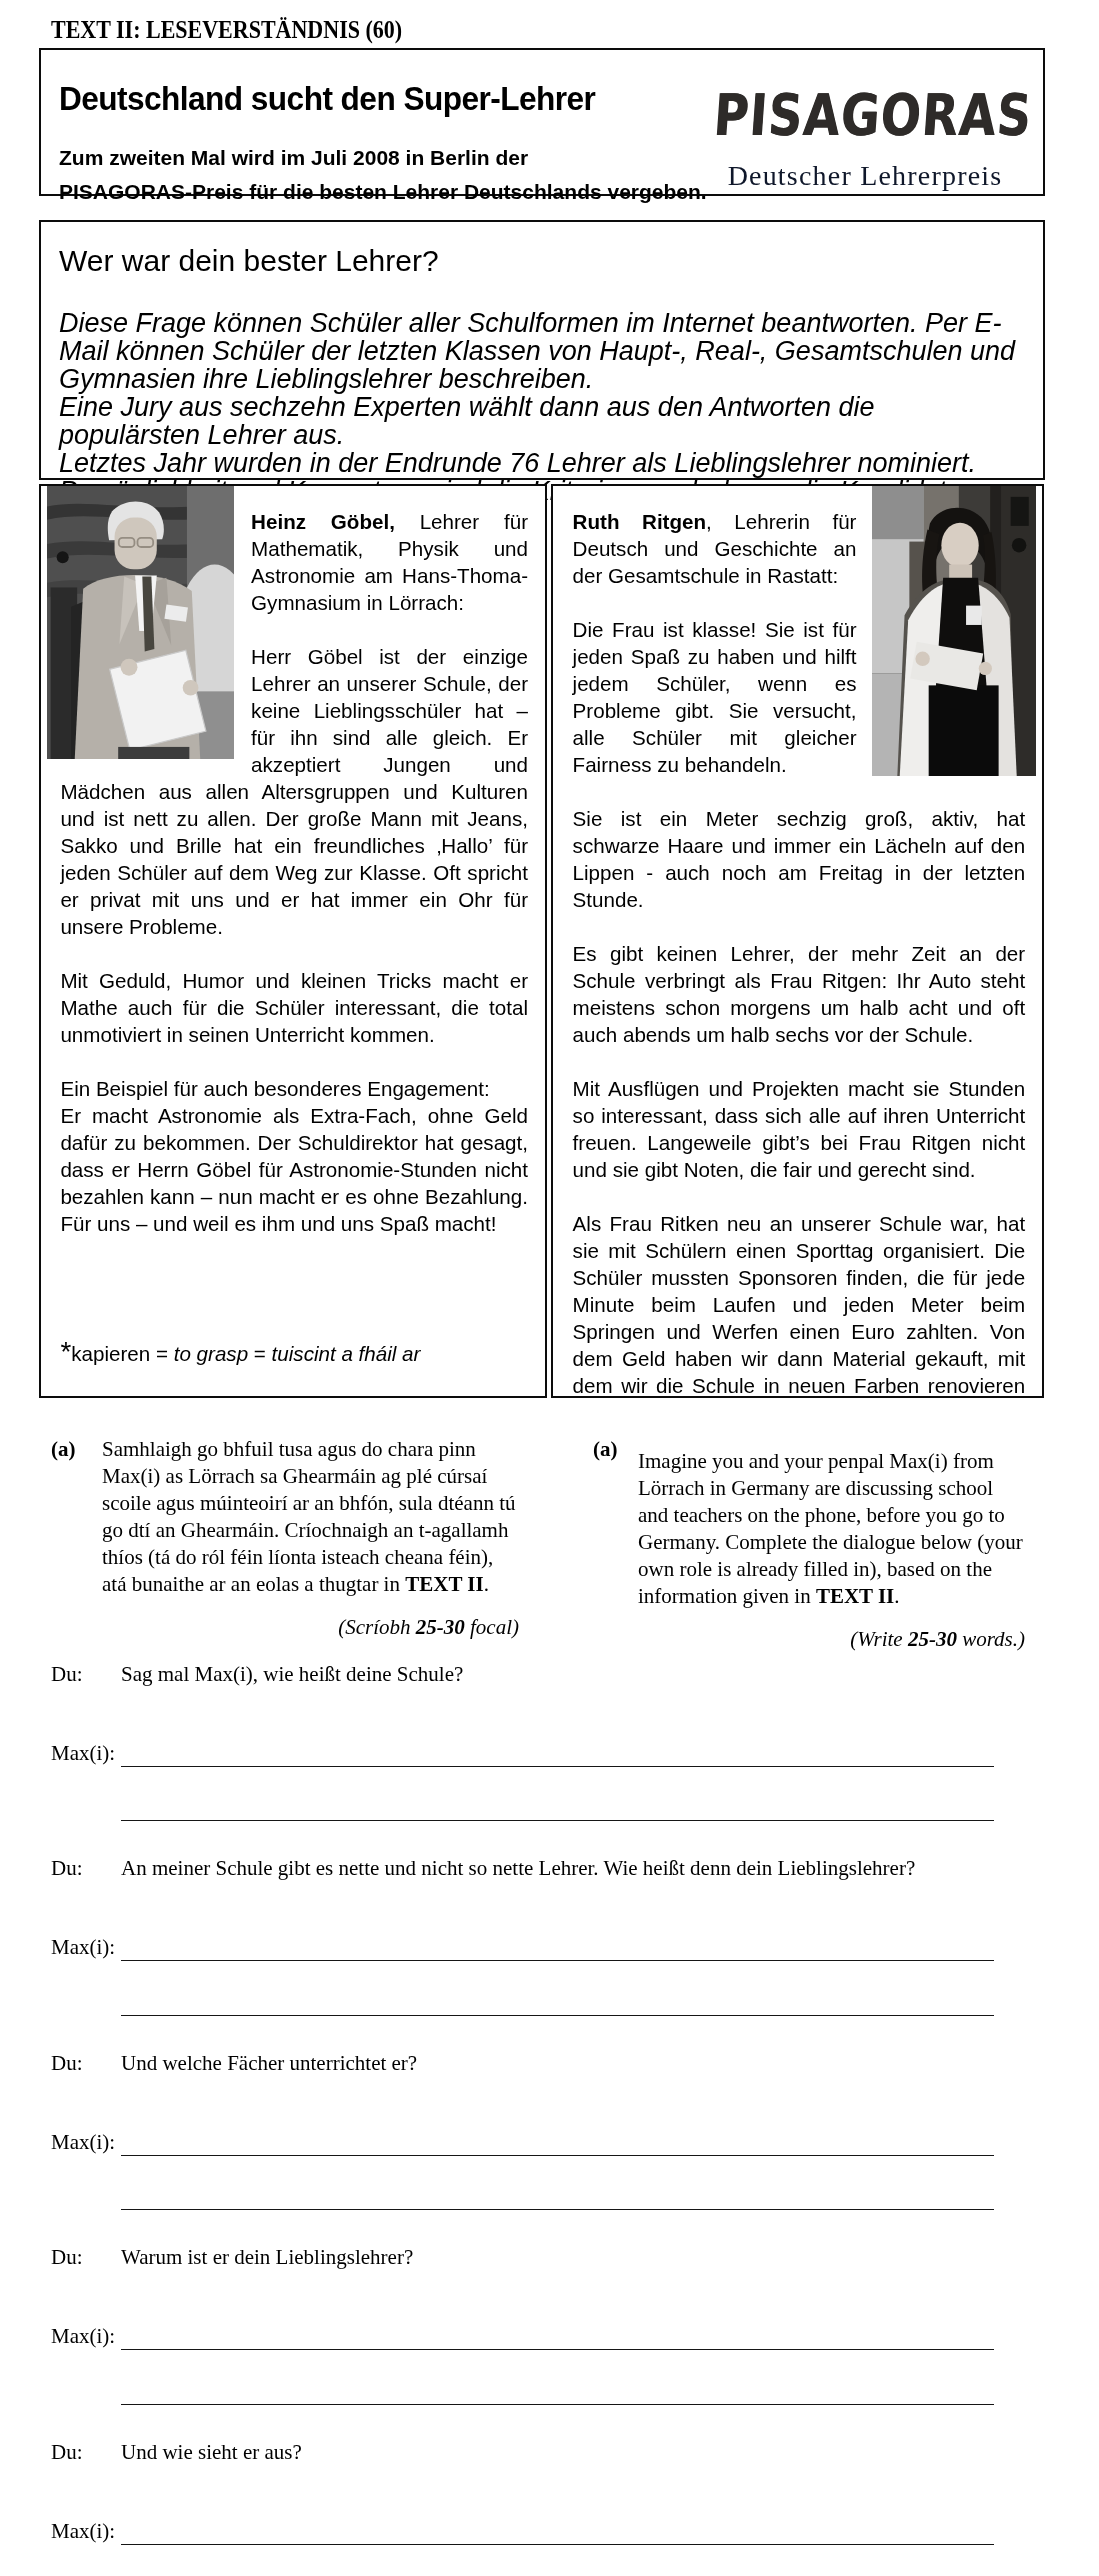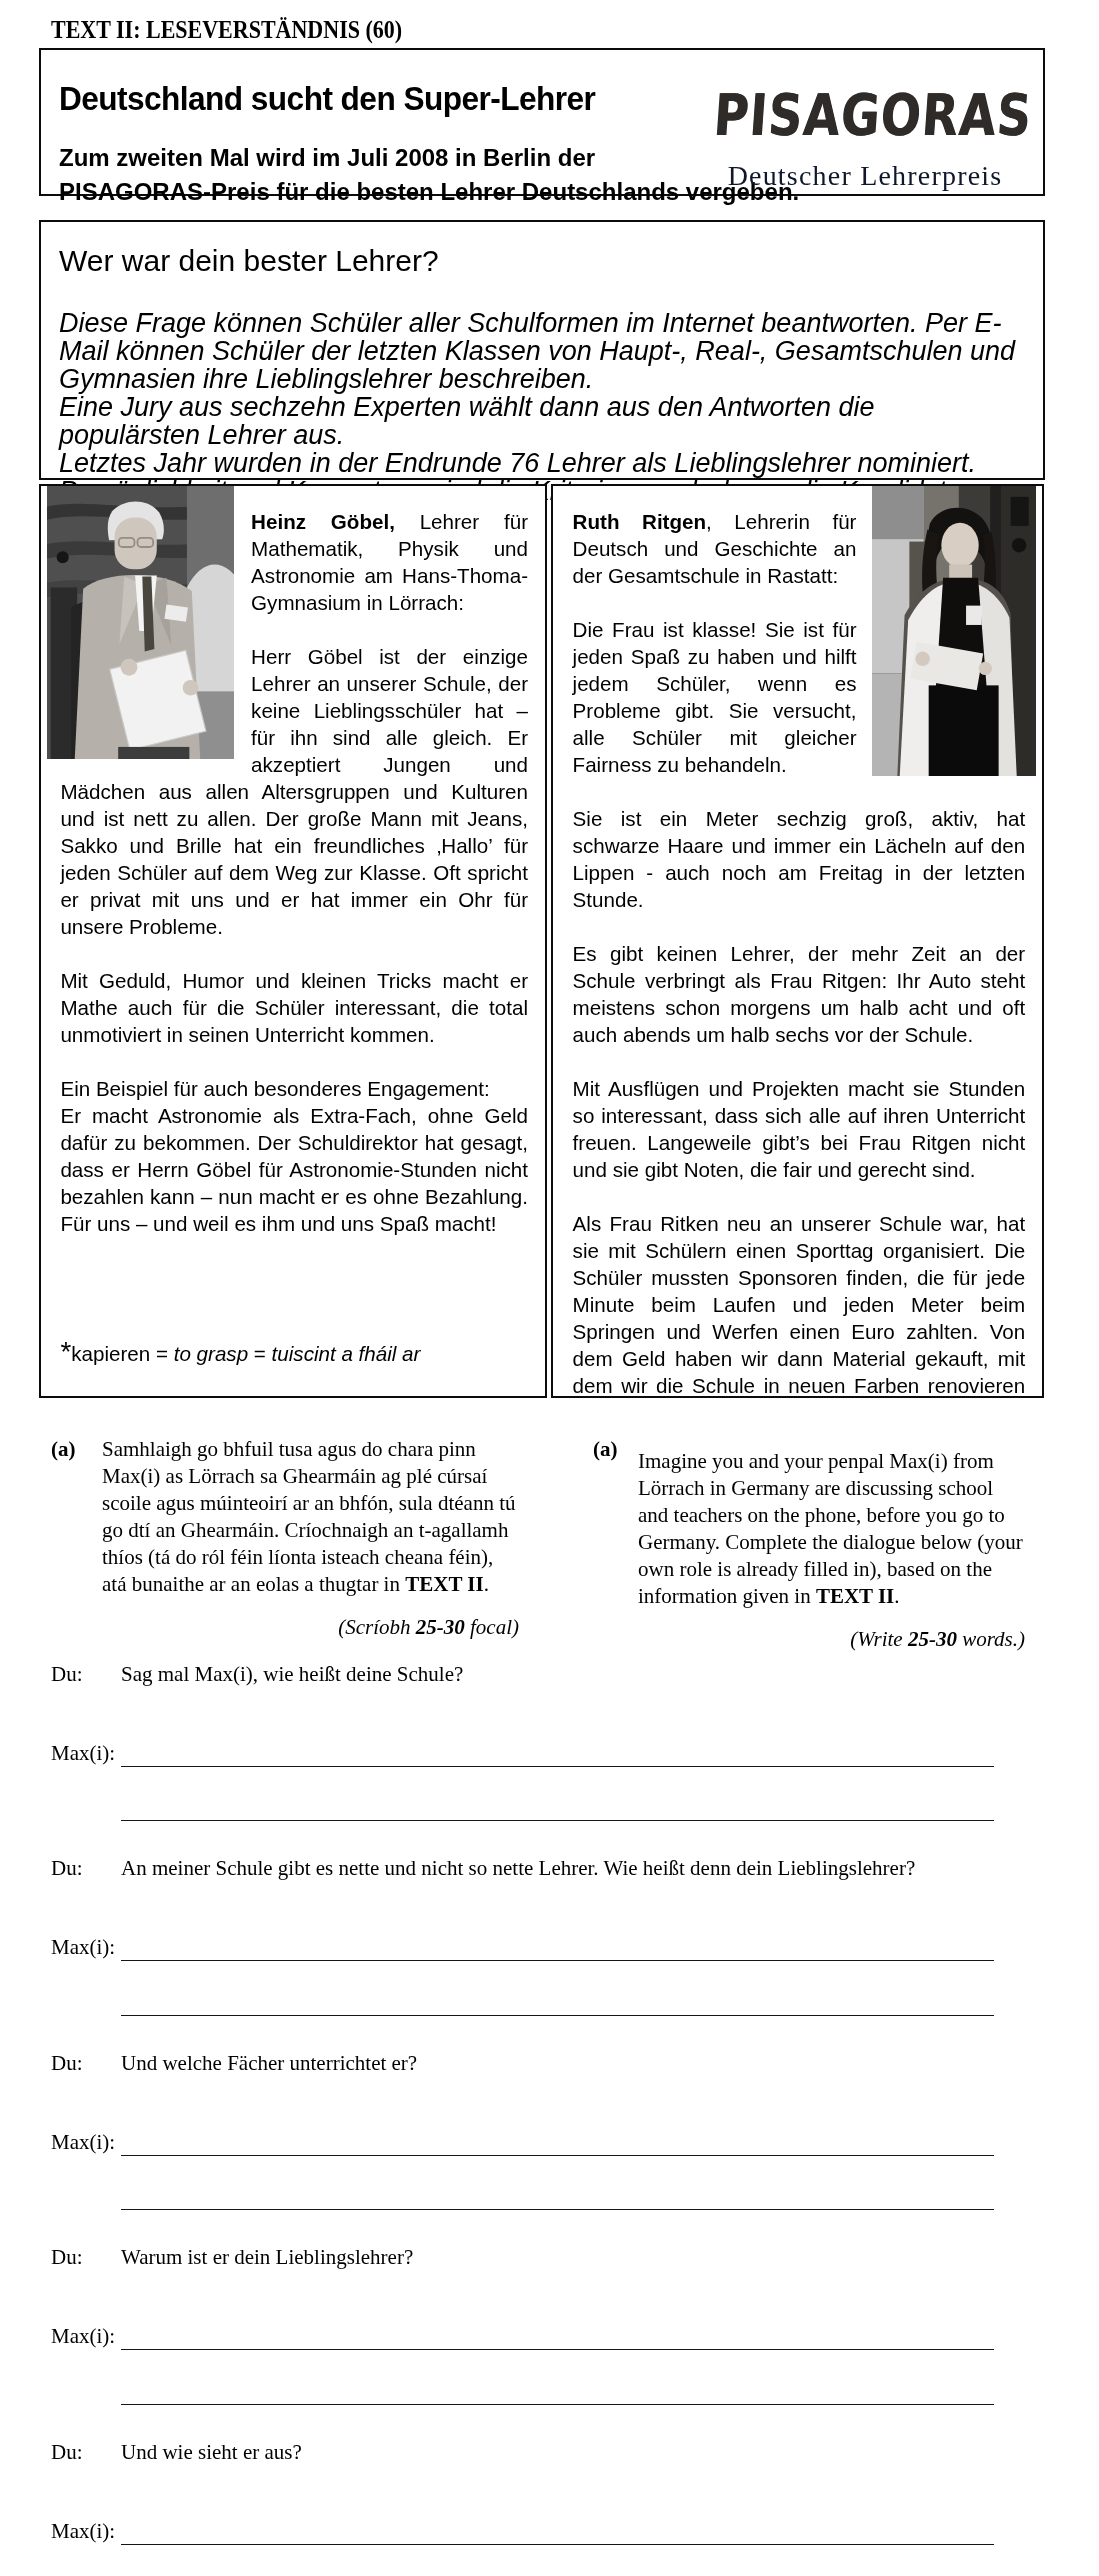--- a/index.html
+++ b/index.html
@@ -8,21 +8,21 @@
   .page { position:relative; width:1099px; height:2576px; background:#fff; overflow:hidden; }
 
   .doc-title { position:absolute; left:51px; top:15.7px; font-family:"Liberation Serif",serif;
                font-weight:700; font-size:25px; white-space:nowrap; transform:scaleX(.88);
                transform-origin:left center; }
 
   .box { border:2.4px solid #0c0c0c; position:absolute; background:#fff; }
   .box1 { left:39px; top:48px; width:1006px; height:148px;padding-left:40px; }
   .headline { position:absolute; left:18px; top:29px; font-size:34px; font-weight:700;
               letter-spacing:-0.6px; white-space:nowrap; transform:scaleX(.93); transform-origin:left; }
-  .subtitle { position:absolute; left:18px; top:91px; font-size:24px; font-weight:700; line-height:34px; }
+  .subtitle { position:absolute; left:18px; top:91px; font-size:21px; font-weight:700; line-height:34px; }
   .subtitle span { display:block; }
   .logo { position:absolute; right:27px; top:37px; width:302px; text-align:center; }
   .logo-text { display:block; font-family:"DejaVu Sans",sans-serif; font-weight:700; font-size:47px;
                color:#2e2b29; letter-spacing:1.2px; transform:skewX(-4deg) scaleY(1.22); transform-origin:center;
                text-shadow:0.6px 0 0 #2e2b29; }
   .logo-caption { display:block; margin-top:18px; font-family:"Liberation Serif",serif; font-size:28px;
                   color:#0f172a; letter-spacing:1.2px; }
 
   .box2 { left:39px; top:220px; width:1006px; height:260px; padding:22px 20.6px 0 18px; }
   .intro-heading { font-size:30px; font-weight:400; }

